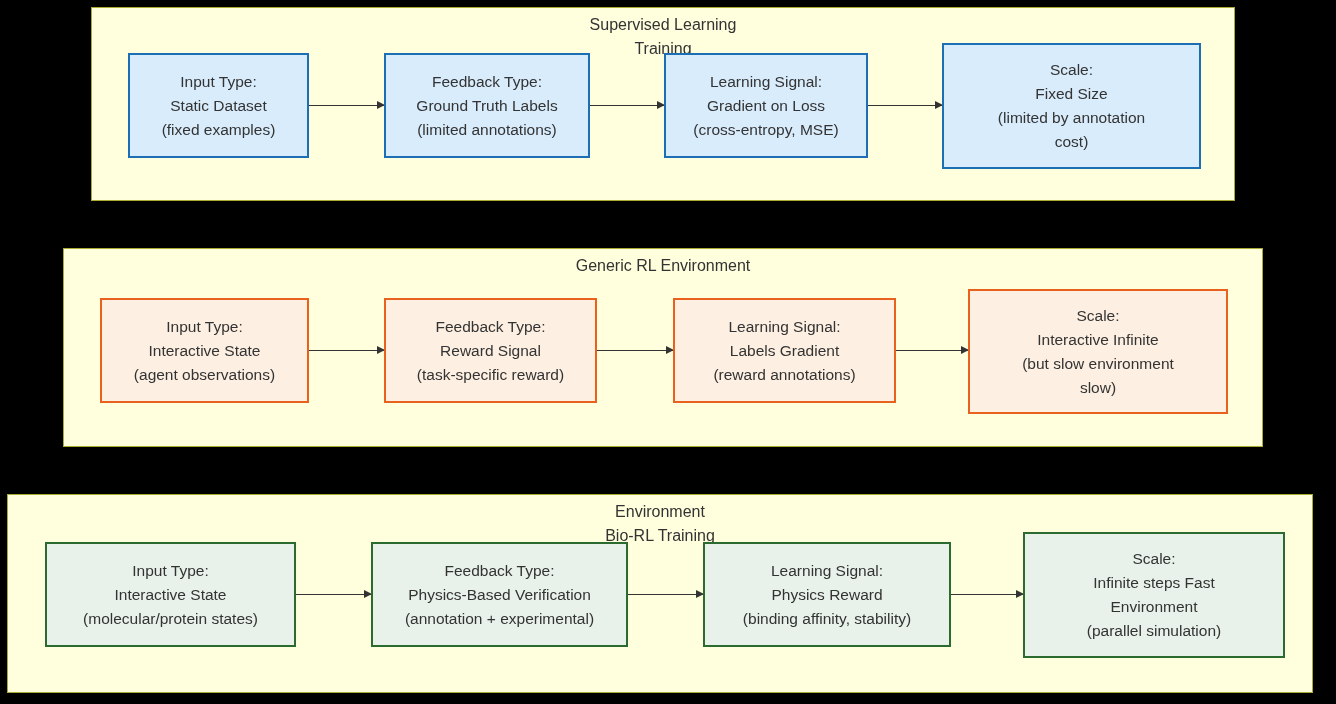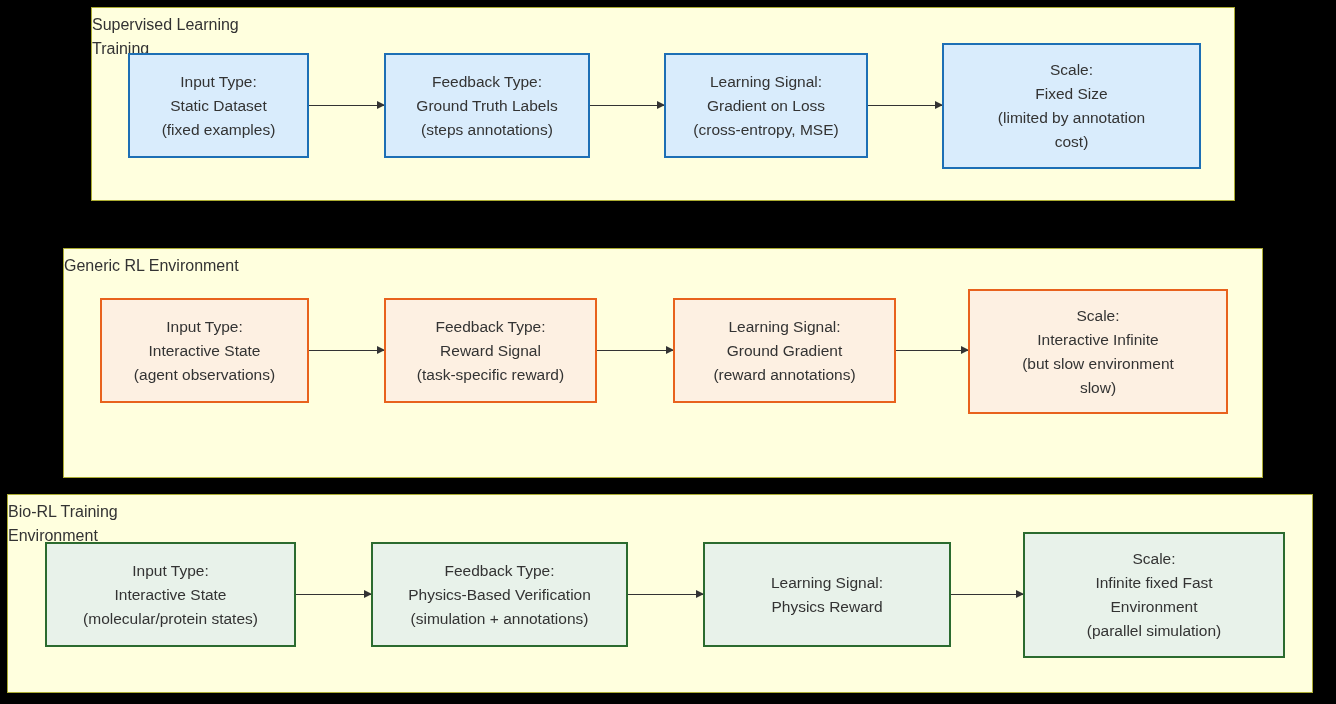--- a/index.html
+++ b/index.html
@@ -22,20 +22,21 @@
     overflow:hidden;
   }
   .cluster{
     position:absolute;
     background:var(--container-fill);
     border:1.5px solid var(--container-stroke);
   }
   .cluster-title{
     position:absolute;
     top:5px;left:0;right:0;
+    text-align:center;
     font-size:16px;
     line-height:24px;
     color:var(--text);
   }
   .node{
     position:absolute;
     display:flex;
     flex-direction:column;
     justify-content:center;
     align-items:center;
@@ -74,98 +75,99 @@
   <div class="node blue" style="left:36px;top:45px;width:181px;height:105px;">
     <div>Input Type:</div>
     <div>Static Dataset</div>
     <div>(fixed examples)</div>
   </div>
   <div class="arrow" style="left:217px;top:97px;width:75px;"></div>
 
   <div class="node blue" style="left:292px;top:45px;width:206px;height:105px;">
     <div>Feedback Type:</div>
     <div>Ground Truth Labels</div>
-    <div>(steps annotations)</div>
+    <div>(limited annotations)</div>
   </div>
   <div class="arrow" style="left:498px;top:97px;width:74px;"></div>
 
   <div class="node blue" style="left:572px;top:45px;width:204px;height:105px;">
     <div>Learning Signal:</div>
     <div>Gradient on Loss</div>
     <div>(cross-entropy, MSE)</div>
   </div>
   <div class="arrow" style="left:776px;top:97px;width:74px;"></div>
 
   <div class="node blue" style="left:850px;top:35px;width:259px;height:126px;">
     <div>Scale:</div>
     <div>Fixed Size</div>
     <div>(limited by annotation</div>
     <div>cost)</div>
   </div>
 </div>
 
-<div class="cluster" style="left:63px;top:248px;width:1200px;height:230px;padding-left:40px;">
+<div class="cluster" style="left:63px;top:248px;width:1200px;height:199px;padding-left:40px;">
   <div class="cluster-title">
     <div>Generic RL Environment</div>
   </div>
 
   <div class="node orange" style="left:36px;top:49px;width:209px;height:105px;">
     <div>Input Type:</div>
     <div>Interactive State</div>
     <div>(agent observations)</div>
   </div>
   <div class="arrow" style="left:245px;top:101px;width:75px;"></div>
 
   <div class="node orange" style="left:320px;top:49px;width:213px;height:105px;">
     <div>Feedback Type:</div>
     <div>Reward Signal</div>
     <div>(task-specific reward)</div>
   </div>
   <div class="arrow" style="left:533px;top:101px;width:76px;"></div>
 
   <div class="node orange" style="left:609px;top:49px;width:223px;height:105px;">
     <div>Learning Signal:</div>
-    <div>Ground Gradient</div>
+    <div>Labels Gradient</div>
     <div>(reward annotations)</div>
   </div>
   <div class="arrow" style="left:832px;top:101px;width:72px;"></div>
 
   <div class="node orange" style="left:904px;top:40px;width:260px;height:125px;">
     <div>Scale:</div>
     <div>Interactive Infinite</div>
     <div>(but slow environment</div>
     <div>slow)</div>
   </div>
 </div>
 
 <div class="cluster" style="left:7px;top:494px;width:1306px;height:199px;">
   <div class="cluster-title">
+    <div>Environment</div>
     <div>Bio-RL Training</div>
-    <div>Environment</div>
   </div>
 
   <div class="node green" style="left:37px;top:47px;width:251px;height:105px;">
     <div>Input Type:</div>
     <div>Interactive State</div>
     <div>(molecular/protein states)</div>
   </div>
   <div class="arrow" style="left:288px;top:99px;width:75px;"></div>
 
   <div class="node green" style="left:363px;top:47px;width:257px;height:105px;">
     <div>Feedback Type:</div>
     <div>Physics-Based Verification</div>
-    <div>(simulation + annotations)</div>
+    <div>(annotation + experimental)</div>
   </div>
   <div class="arrow" style="left:620px;top:99px;width:75px;"></div>
 
   <div class="node green" style="left:695px;top:47px;width:248px;height:105px;">
     <div>Learning Signal:</div>
     <div>Physics Reward</div>
+    <div>(binding affinity, stability)</div>
   </div>
   <div class="arrow" style="left:943px;top:99px;width:72px;"></div>
 
   <div class="node green" style="left:1015px;top:37px;width:262px;height:126px;">
     <div>Scale:</div>
-    <div>Infinite fixed Fast</div>
+    <div>Infinite steps Fast</div>
     <div>Environment</div>
     <div>(parallel simulation)</div>
   </div>
 </div>
 
 </body></html>

